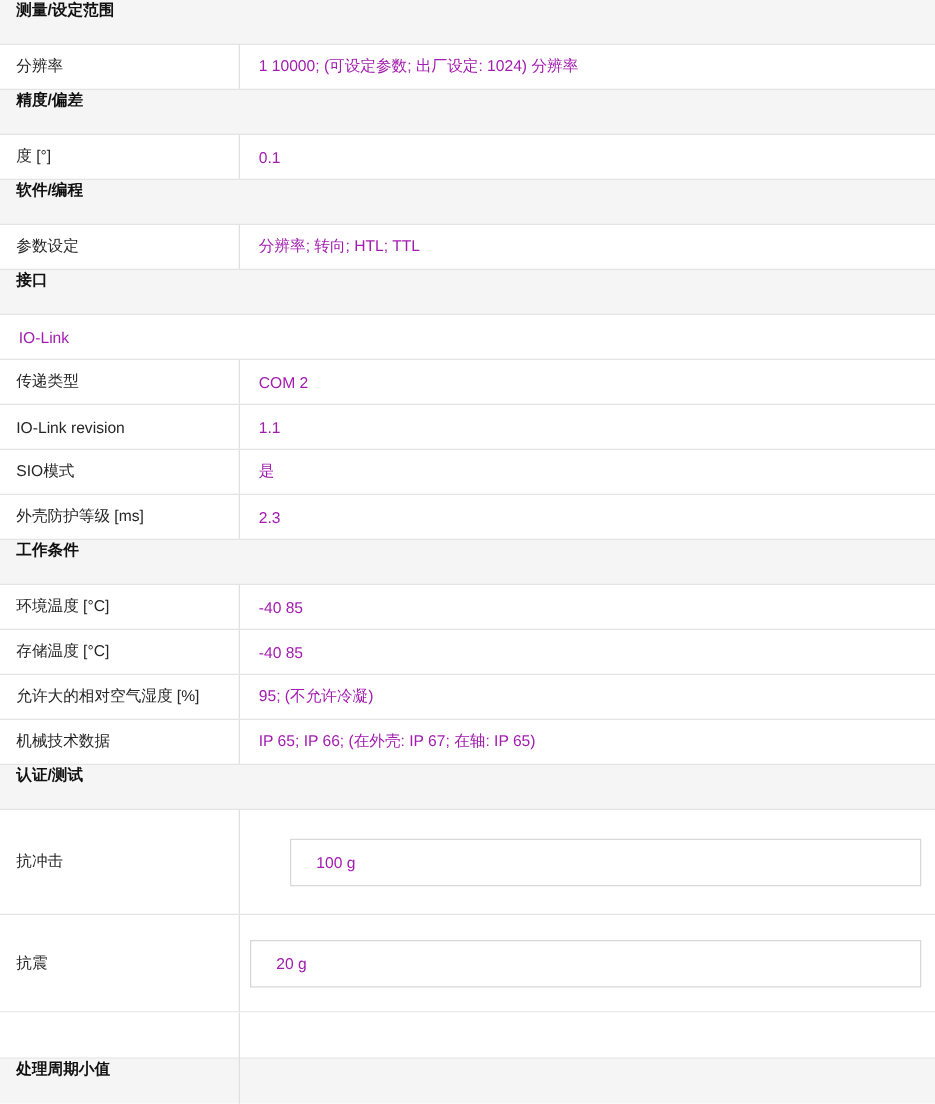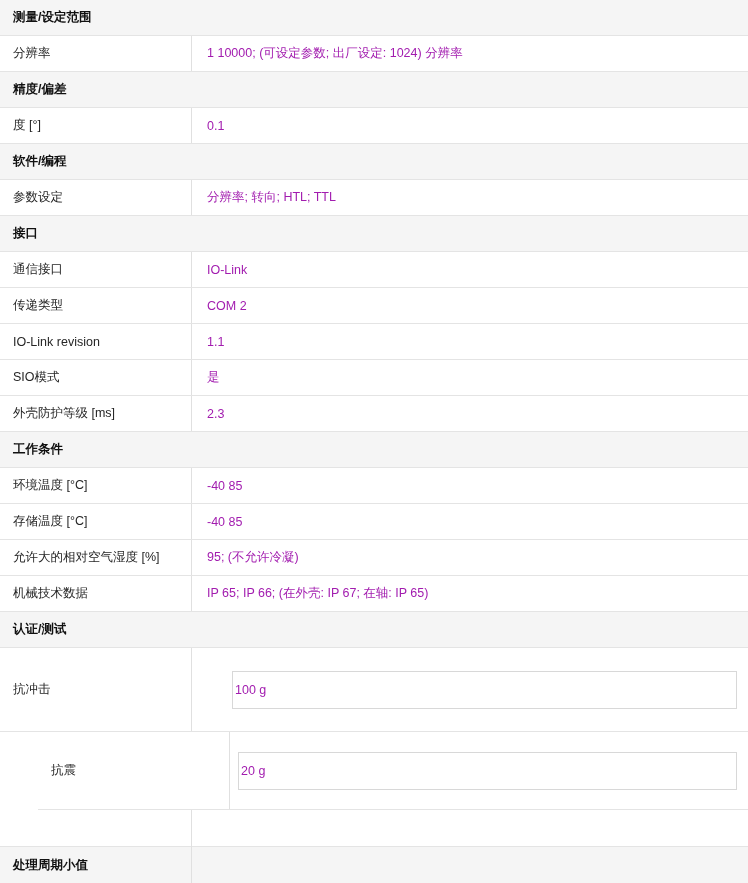--- a/index.html
+++ b/index.html
@@ -11,39 +11,39 @@
     color: #262626;
     overflow: hidden;
   }
   .spec-table { width: 748px; }
 
   .sec {
     height: 36px;
     background: #f5f5f5;
     border-bottom: 1px solid #e4e4e4;
     display: flex;
-    align-items: center;
+    align-items: flex-start;
     padding-left: 13px;
   }
   .sec-label {
     font-size: 12.5px;
     font-weight: 700;
     color: #111111;
   }
   .sec.last { border-bottom: none; }
 
   .row {
     height: 36px;
     border-bottom: 1px solid #e4e4e4;
     display: flex;
     font-size: 12.5px;
     background: #ffffff;
   }
   .row.tall-a { height: 84px; gap: 32px; }
-  .row.tall-b { height: 78px; margin-left: 38px; }
+  .row.tall-b { height: 78px; }
   .row.h37   { height: 37px; flex-direction: column; }
 
   .cell-label {
     width: 192px;
     flex: 0 0 192px;
     border-right: 1px solid #e0e0e0;
     display: flex;
     align-items: center;
     padding-left: 13px;
     padding-right: 6px;
@@ -60,21 +60,21 @@
     padding-left: 8px;
     padding-right: 11px;
   }
   .value-box {
     flex: 1;
     height: 38px;
     border: 1px solid #d8d8d8;
     background: #ffffff;
     display: flex;
     align-items: center;
-    padding-left: 2px;
+    padding-left: 20px;
   }
 </style>
 </head>
 <body>
 
 <div class="spec-table">
 
   <div class="sec">
     <span class="sec-label">测量/设定范围</span>
   </div>
@@ -100,21 +100,20 @@
   <div class="row">
     <div class="cell-label">参数设定</div>
     <div class="cell-value">分辨率; 转向; HTL; TTL</div>
   </div>
 
   <div class="sec">
     <span class="sec-label">接口</span>
   </div>
 
   <div class="row">
-    <div class="cell-label">通信接口</div>
     <div class="cell-value">IO-Link</div>
   </div>
 
   <div class="row">
     <div class="cell-label">传递类型</div>
     <div class="cell-value">COM 2</div>
   </div>
 
   <div class="row">
     <div class="cell-label">IO-Link revision</div>

